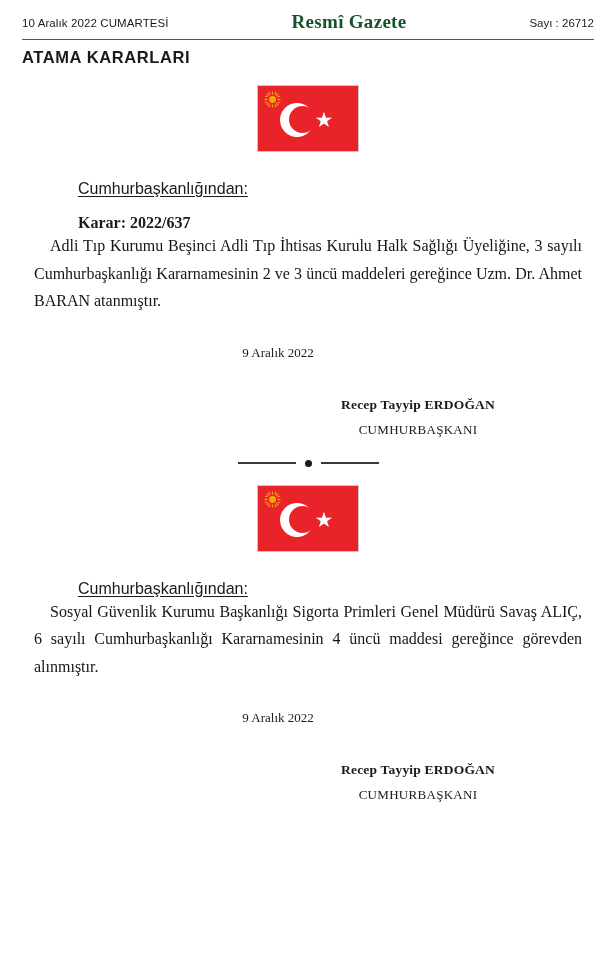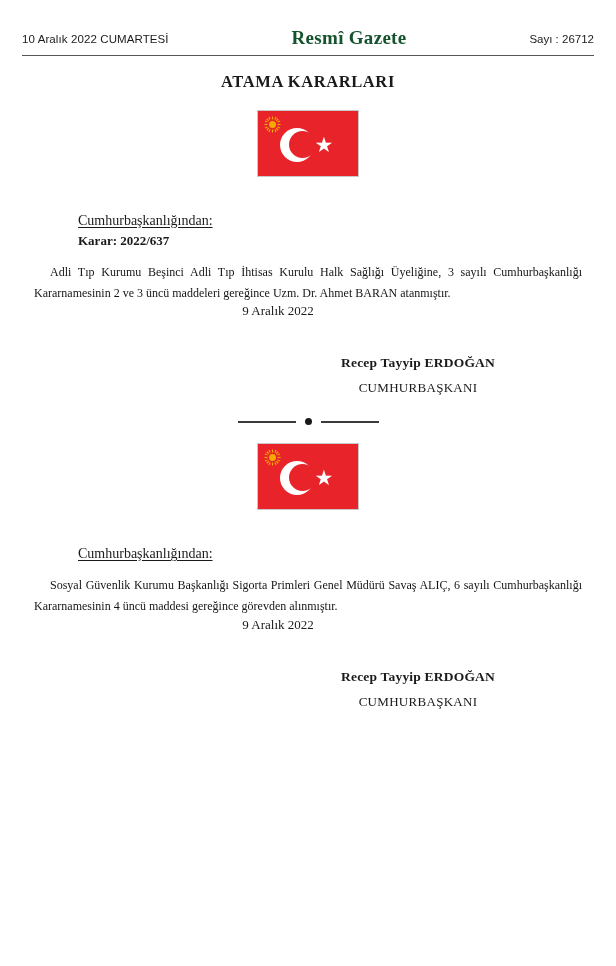--- a/index.html
+++ b/index.html
@@ -23,21 +23,21 @@
     background: #ffffff;
     box-sizing: border-box;
     padding: 0 22px;
   }
 
   
   .masthead {
     display: flex;
     align-items: baseline;
     justify-content: space-between;
-    padding-top: 26px;
+    padding-top: 10px;
     height: 26px;
   }
   .masthead-date {
     font-family: "Liberation Sans", sans-serif;
     font-size: 11.5px;
     color: #1a1a1a;
     letter-spacing: 0.1px;
     white-space: nowrap;
   }
   .masthead-title {
@@ -56,26 +56,26 @@
     white-space: nowrap;
   }
   .masthead-rule {
     height: 0;
     border-top: 1.6px solid #555555;
     margin-top: 3px;
   }
 
   
   .doc-title {
-    text-align: center;
-    font-family: Liberation Serif, serif;
+    text-align: left;
+    font-family: Liberation Sans, sans-serif;
     font-weight: bold;
     font-size: 16.5px;
     letter-spacing: 0.6px;
-    margin-top: 16px;
+    margin-top: 8px;
   }
 
   
   .flag-wrap {
     display: flex;
     justify-content: center;
     margin-top: 18px;
   }
   .flag {
     position: relative;
@@ -123,44 +123,44 @@
     top: 5px;
     width: 17px;
     height: 17px;
   }
 
   
   .decree {
     padding: 0 12px;
   }
   .decree-from {
-    margin-top: 36px;
+    margin-top: 28px;
     margin-left: 44px;
-    font-family: Liberation Serif, serif;
-    font-size: 14px;
+    font-family: Liberation Sans, sans-serif;
+    font-size: 16px;
     text-decoration: underline;
     text-underline-offset: 2px;
   }
   .decree-no {
-    margin-top: 4px;
+    margin-top: 16px;
     margin-left: 44px;
     font-family: "Liberation Serif", serif;
     font-weight: bold;
-    font-size: 13px;
+    font-size: 16px;
   }
   .decree-body {
-    margin-top: 13px;
-    font-family: "Liberation Serif", serif;
-    font-size: 12px;
+    font-family: "Liberation Serif", serif;
+    font-size: 16px;
     line-height: 1.72;
     text-align: justify;
     text-indent: 16px;
     color: #151515;
   }
   .decree-date {
+    margin-top: 30px;
     text-align: center;
     font-family: "Liberation Serif", serif;
     font-size: 13px;
     padding-right: 60px;
   }
   .signature {
     margin-top: 36px;
     text-align: center;
     padding-left: 220px;
   }

